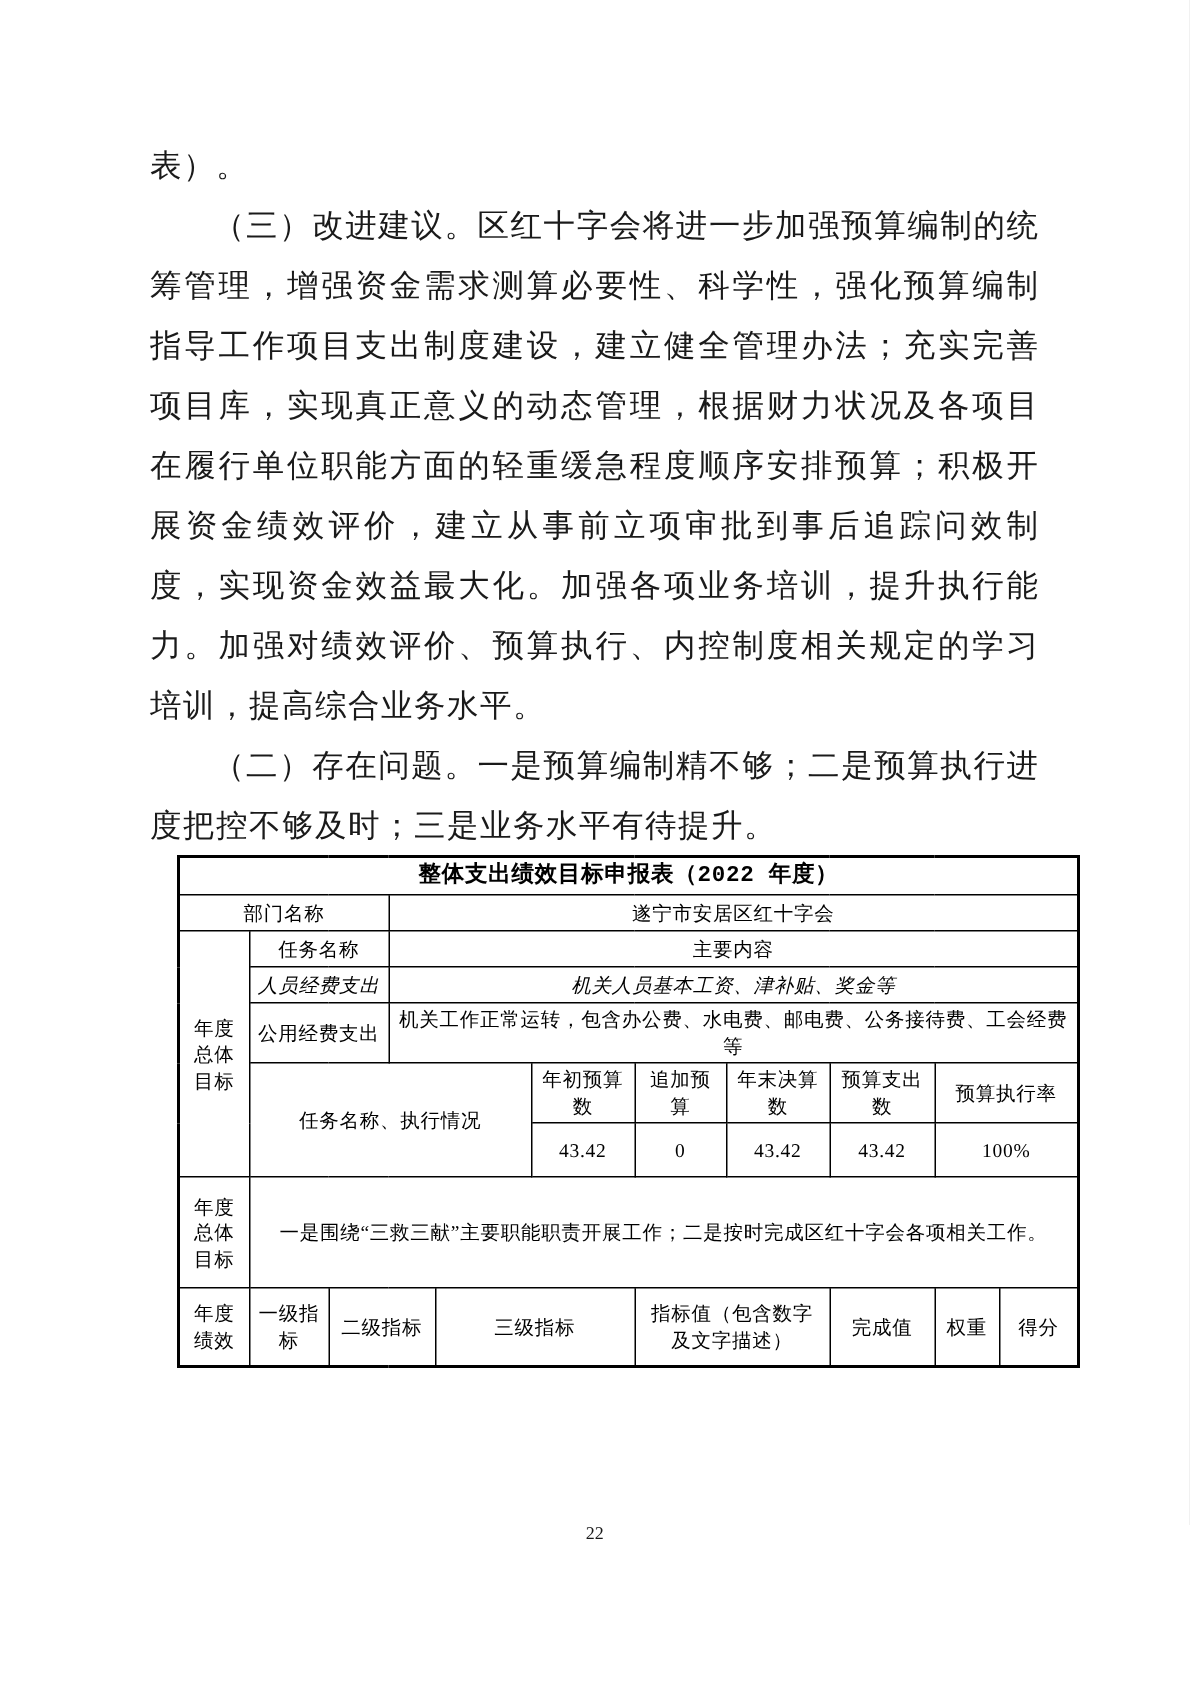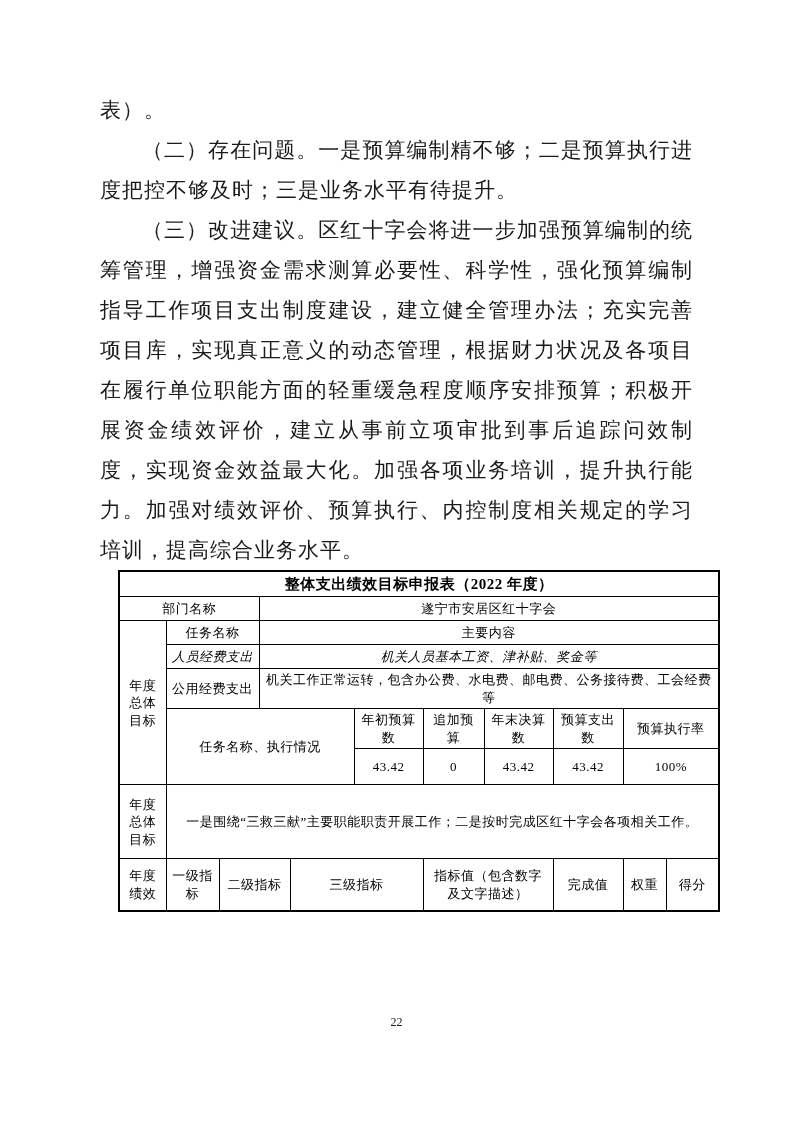--- a/index.html
+++ b/index.html
@@ -44,21 +44,21 @@
   }
   table.report td {
     border: 1px solid #000;
     text-align: center;
     vertical-align: middle;
     padding: 2px 4px;
     word-break: break-all;
     color: #000;
   }
   td.title-cell {
-    font-family: Liberation Serif, serif;
+    font-family: Liberation Mono, monospace;
     font-weight: bold;
     font-size: 15px;
     letter-spacing: 0.5px;
   }
   td.pad8 { padding: 2px 8px; }
   td.left-align { text-align: left; padding-left: 7px; padding-right: 7px; }
   tr.r-title   { height: 24px; }
   tr.r-dept    { height: 24px; }
   tr.r-task    { height: 24px; }
   tr.r-person  { height: 24px; font-style: italic; }
@@ -78,22 +78,22 @@
     font-family: "Liberation Serif", serif;
   }
 </style>
 </head>
 <body>
 
 <div class="page">
 
   <div class="body-text">
     <p class="no-indent">表）。</p>
+    <p>（三）改进建议。区红十字会将进一步加强预算编制的统筹管理，增强资金需求测算必要性、科学性，强化预算编制指导工作项目支出制度建设，建立健全管理办法；充实完善项目库，实现真正意义的动态管理，根据财力状况及各项目在履行单位职能方面的轻重缓急程度顺序安排预算；积极开展资金绩效评价，建立从事前立项审批到事后追踪问效制度，实现资金效益最大化。加强各项业务培训，提升执行能力。加强对绩效评价、预算执行、内控制度相关规定的学习培训，提高综合业务水平。</p>
     <p>（二）存在问题。一是预算编制精不够；二是预算执行进度把控不够及时；三是业务水平有待提升。</p>
-    <p>（三）改进建议。区红十字会将进一步加强预算编制的统筹管理，增强资金需求测算必要性、科学性，强化预算编制指导工作项目支出制度建设，建立健全管理办法；充实完善项目库，实现真正意义的动态管理，根据财力状况及各项目在履行单位职能方面的轻重缓急程度顺序安排预算；积极开展资金绩效评价，建立从事前立项审批到事后追踪问效制度，实现资金效益最大化。加强各项业务培训，提升执行能力。加强对绩效评价、预算执行、内控制度相关规定的学习培训，提高综合业务水平。</p>
   </div>
 
 
   <table class="report">
     <colgroup>
       <col style="width:47px">
         <col style="width:53px">
         <col style="width:40px">
         <col style="width:31px">
       <col style="width:64px">

